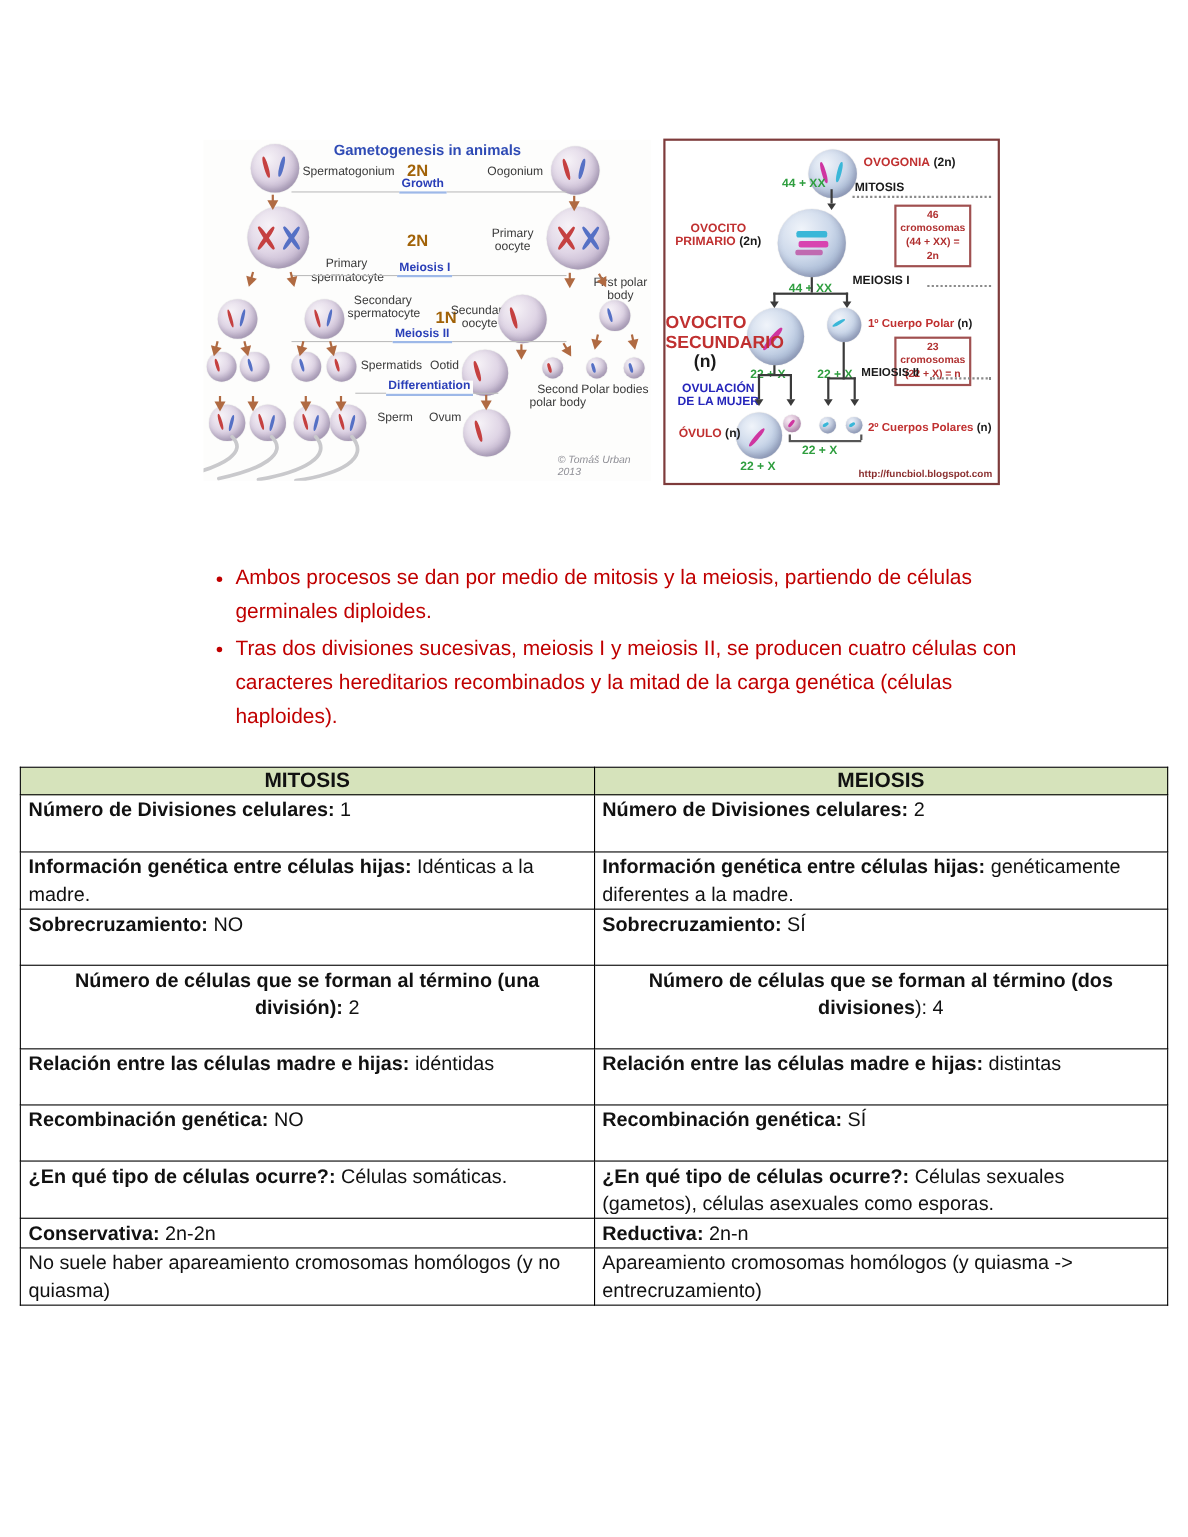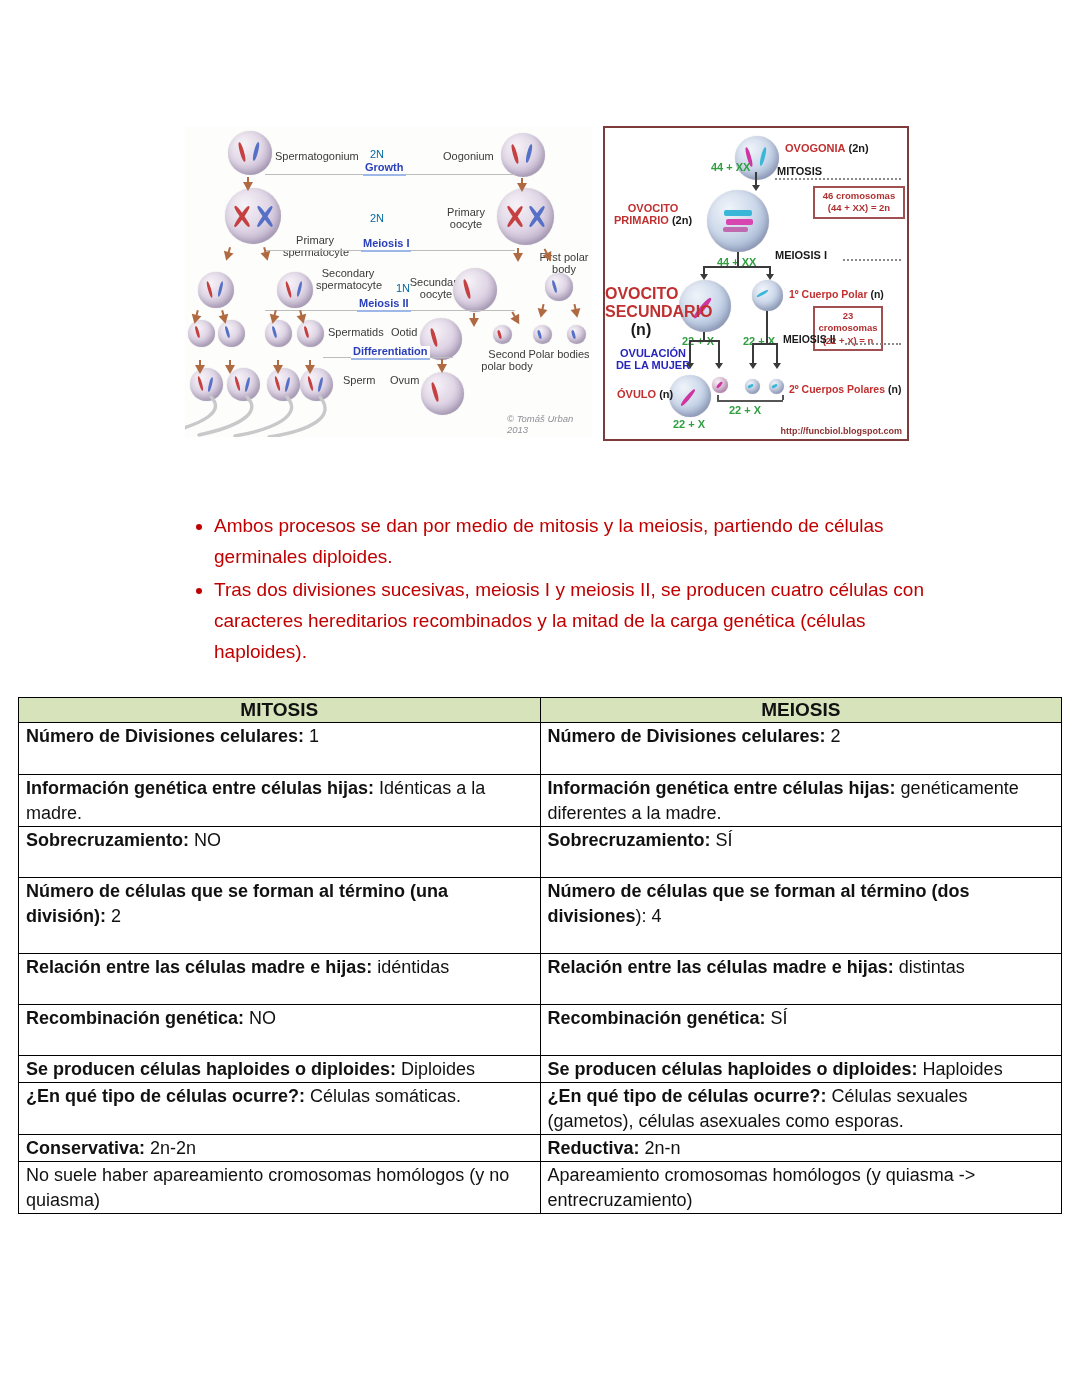--- a/index.html
+++ b/index.html
@@ -8,21 +8,21 @@
 
   
   .dg{position:absolute;}
   .dgl{left:185px;top:127px;width:407px;height:310px;background:#fdfdfc;}
   .dgr{left:603px;top:126px;width:302px;height:311px;background:#ffffff;border:2px solid #7e3b3b;}
   .dg *{box-sizing:border-box;}
 
   .dtitle{position:absolute;left:0;right:0;text-align:center;color:#2f4bb5;font-weight:bold;font-size:13.5px;}
   .dlabel{position:absolute;font-size:11px;line-height:1.12;color:#3a3a3a;text-align:center;}
   .nw{white-space:nowrap;}
-  .bold-b{font-weight:normal;color:#0369a1;font-size:11px;}
+  .bold-b{font-weight:bold;color:#a16207;font-size:15px;}
   .plabel{position:absolute;color:#2a3fb8;font-weight:bold;font-size:11px;line-height:1.05;
           border-bottom:2px solid #9db8e8;z-index:3;background:#fdfdfc;padding:0 2px;}
   .pline{position:absolute;height:1px;background:#bdbdbd;z-index:1;}
 
   .cell{position:absolute;border-radius:50%;
         box-shadow:inset -2px -3px 6px rgba(90,80,110,0.30), 0 0 1px rgba(0,0,0,0.25);}
   .g1{background:radial-gradient(circle at 35% 30%, #f6f2f7 0%, #e0d6e6 45%, #c0b2cc 78%, #a899b8 100%);}
   .g2{background:radial-gradient(circle at 35% 30%, #f0f4fa 0%, #ccd8ea 45%, #9fb2cf 78%, #8499bd 100%);}
   .g3{background:radial-gradient(circle at 35% 30%, #f7eef5 0%, #e6c8de 45%, #c993bd 80%, #b87fae 100%);}
   .cell::before{content:"";position:absolute;left:28%;top:24%;width:9%;height:46%;min-width:3px;
@@ -75,20 +75,21 @@
   table.cmp td{border:1px solid #000;vertical-align:top;padding:1px 7px 0 7px;font-size:18px;
                line-height:25px;color:#111;}
   table.cmp td span.b{font-weight:bold;}
 </style>
 </head>
 <body>
 
 <div class="page">
 
   <div class="dg dgl">
+    <div class="dtitle" style="top:2px;">Gametogenesis in animals</div>
 
     <div class="cell g1" style="left:43px;top:4px;width:44px;height:44px;"></div>
     <div class="dlabel nw" style="left:90px;top:23px;">Spermatogonium</div>
     <div class="dlabel nw bold-b" style="left:185px;top:21px;">2N</div>
     <div class="dlabel nw" style="left:258px;top:23px;">Oogonium</div>
     <div class="cell g1" style="left:316px;top:6px;width:44px;height:44px;"></div>
     <div class="pline" style="left:80px;top:47px;width:250px;"></div>
     <div class="plabel" style="left:178px;top:35px;">Growth</div>
     <span class="arrow" style="left:58px;top:50px;"></span>
     <span class="arrow" style="left:332px;top:51px;"></span>
@@ -170,21 +171,21 @@
     <div class="cell g2 pinky" style="left:130px;top:8px;width:44px;height:44px;"></div>
     <div class="dlabel nw" style="left:180px;top:14px;">
       <span class="red-b">OVOGONIA</span>
       <span class="black-b">(2n)</span>
     </div>
     <div class="dlabel nw green-b" style="left:106px;top:33px;">44 + XX</div>
     <div class="bline" style="left:150px;top:44px;width:2px;height:13px;"></div>
     <div class="bhead" style="left:147px;top:57px;"></div>
     <div class="dlabel nw black-b" style="left:172px;top:37px;">MITOSIS</div>
     <div class="dotline" style="left:170px;top:50px;width:126px;"></div>
-    <div class="rbox" style="left:208px;top:58px;width:92px;">
+    <div class="rbox" style="left:208px;top:58px;width:70px;">
       <span>46 cromosomas</span><br>
       <span>(44 + XX) = 2n</span>
     </div>
     <div class="cell g2 no-chr" style="left:102px;top:62px;width:62px;height:62px;">
       <i class="hbar" style="left:28%;top:33%;width:44%;height:9%;background:#3ab7d8;"></i>
       <i class="hbar" style="left:30%;top:47%;width:44%;height:9%;background:#d844b0;"></i>
       <i class="hbar" style="left:26%;top:60%;width:40%;height:8%;background:#c06ab0;"></i>
     </div>
     <div class="dlabel" style="left:6px;top:74px;width:84px;">
       <span class="red-b">OVOCITO PRIMARIO</span>
@@ -277,35 +278,31 @@
           <td><span class="b">Número de Divisiones celulares:</span><span> 2</span></td>
         </tr>
         <tr style="height: 51px;">
           <td><span class="b">Información genética entre células hijas:</span><span> Idénticas a la madre.</span></td>
           <td><span class="b">Información genética entre células hijas:</span><span> genéticamente diferentes a la madre.</span></td>
         </tr>
         <tr style="height: 51px;">
           <td><span class="b">Sobrecruzamiento:</span><span> NO</span></td>
           <td><span class="b">Sobrecruzamiento:</span><span> SÍ</span></td>
         </tr>
-        <tr style="height: 76px;">
+        <tr style="height: 76px; text-align: center;">
           <td><span class="b">Número de células que se forman al término (una división):</span><span> 2</span></td>
           <td><span class="b">Número de células que se forman al término (dos divisiones</span><span>): 4</span></td>
         </tr>
         <tr style="height: 51px;">
           <td><span class="b">Relación entre las células madre e hijas:</span><span> idéntidas</span></td>
           <td><span class="b">Relación entre las células madre e hijas:</span><span> distintas</span></td>
         </tr>
         <tr style="height: 51px;">
           <td><span class="b">Recombinación genética:</span><span> NO</span></td>
           <td><span class="b">Recombinación genética:</span><span> SÍ</span></td>
-        </tr>
-        <tr style="height: 27px;">
-          <td><span class="b">Se producen células haploides o diploides:</span><span> Diploides</span></td>
-          <td><span class="b">Se producen células haploides o diploides:</span><span> Haploides</span></td>
         </tr>
         <tr style="height: 51px;">
           <td><span class="b">¿En qué tipo de células ocurre?:</span><span> Células somáticas.</span></td>
           <td><span class="b">¿En qué tipo de células ocurre?:</span><span> Células sexuales (gametos), células asexuales como esporas.</span></td>
         </tr>
         <tr style="height: 27px; margin-left: 13px;">
           <td><span class="b">Conservativa:</span><span> 2n-2n</span></td>
           <td><span class="b">Reductiva:</span><span> 2n-n</span></td>
         </tr>
         <tr style="height: 51px;">

